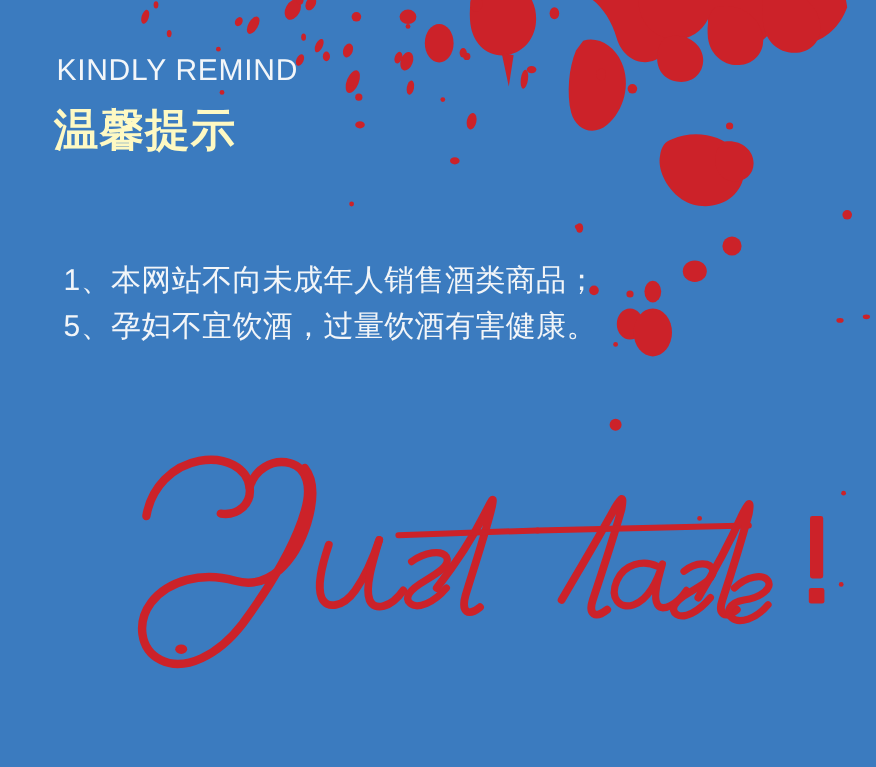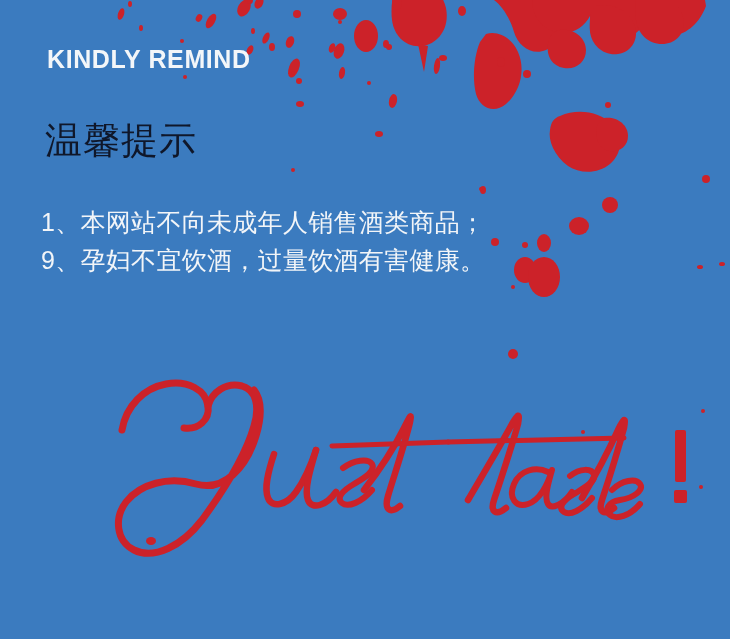--- a/index.html
+++ b/index.html
@@ -31,39 +31,38 @@
     width: 730px;
     height: 639px;
   }
   .eyebrow {
     position: absolute;
     left: 47px;
     top: 45px;
     font-size: 25px;
     letter-spacing: 0.6px;
     color: #f3f6f9;
-    font-weight: 700;
+    font-weight: 400;
     white-space: nowrap;
   }
   .heading-cn {
     position: absolute;
     left: 45px;
     top: 84px;
     font-size: 37px;
     letter-spacing: 1px;
-    color: #0f172a;
-    font-weight: 400;
+    color: #fef9c3;
+    font-weight: 700;
     white-space: nowrap;
-    margin-top: 32px;
   }
   .notice-list {
     position: absolute;
     left: 41px;
     top: 203px;
-    margin: 0;
+    margin: 12px;
     padding: 0;
     list-style: none;
   }
   .notice-list li {
     font-size: 25px;
     line-height: 38px;
     color: #f2f5f8;
     letter-spacing: 0.3px;
     white-space: nowrap;
   }
@@ -174,21 +173,21 @@
   </svg>
 
   <div id="text-layer">
 
     <div class="eyebrow">KINDLY REMIND</div>
 
     <div class="heading-cn">温馨提示</div>
 
     <ul class="notice-list">
       <li>1、本网站不向未成年人销售酒类商品；</li>
-      <li>9、孕妇不宜饮酒，过量饮酒有害健康。</li>
+      <li>5、孕妇不宜饮酒，过量饮酒有害健康。</li>
     </ul>
 
     <div class="script-wrap">
       <svg viewBox="0 0 560 180" xmlns="http://www.w3.org/2000/svg" aria-hidden="true">
         <g fill="none" stroke="#cc2229" stroke-linecap="round" stroke-linejoin="round">
 
           <path d="M26 58 C30 34 48 16 70 12 C92 8 110 18 112 34 C114 48 102 58 88 56" stroke-width="7"></path>
           <path d="M112 34 C116 20 130 10 146 14 C160 18 164 34 158 54
                    C150 82 128 118 106 148 C86 174 58 188 38 178
                    C20 169 18 146 30 130 C44 112 72 104 100 112

